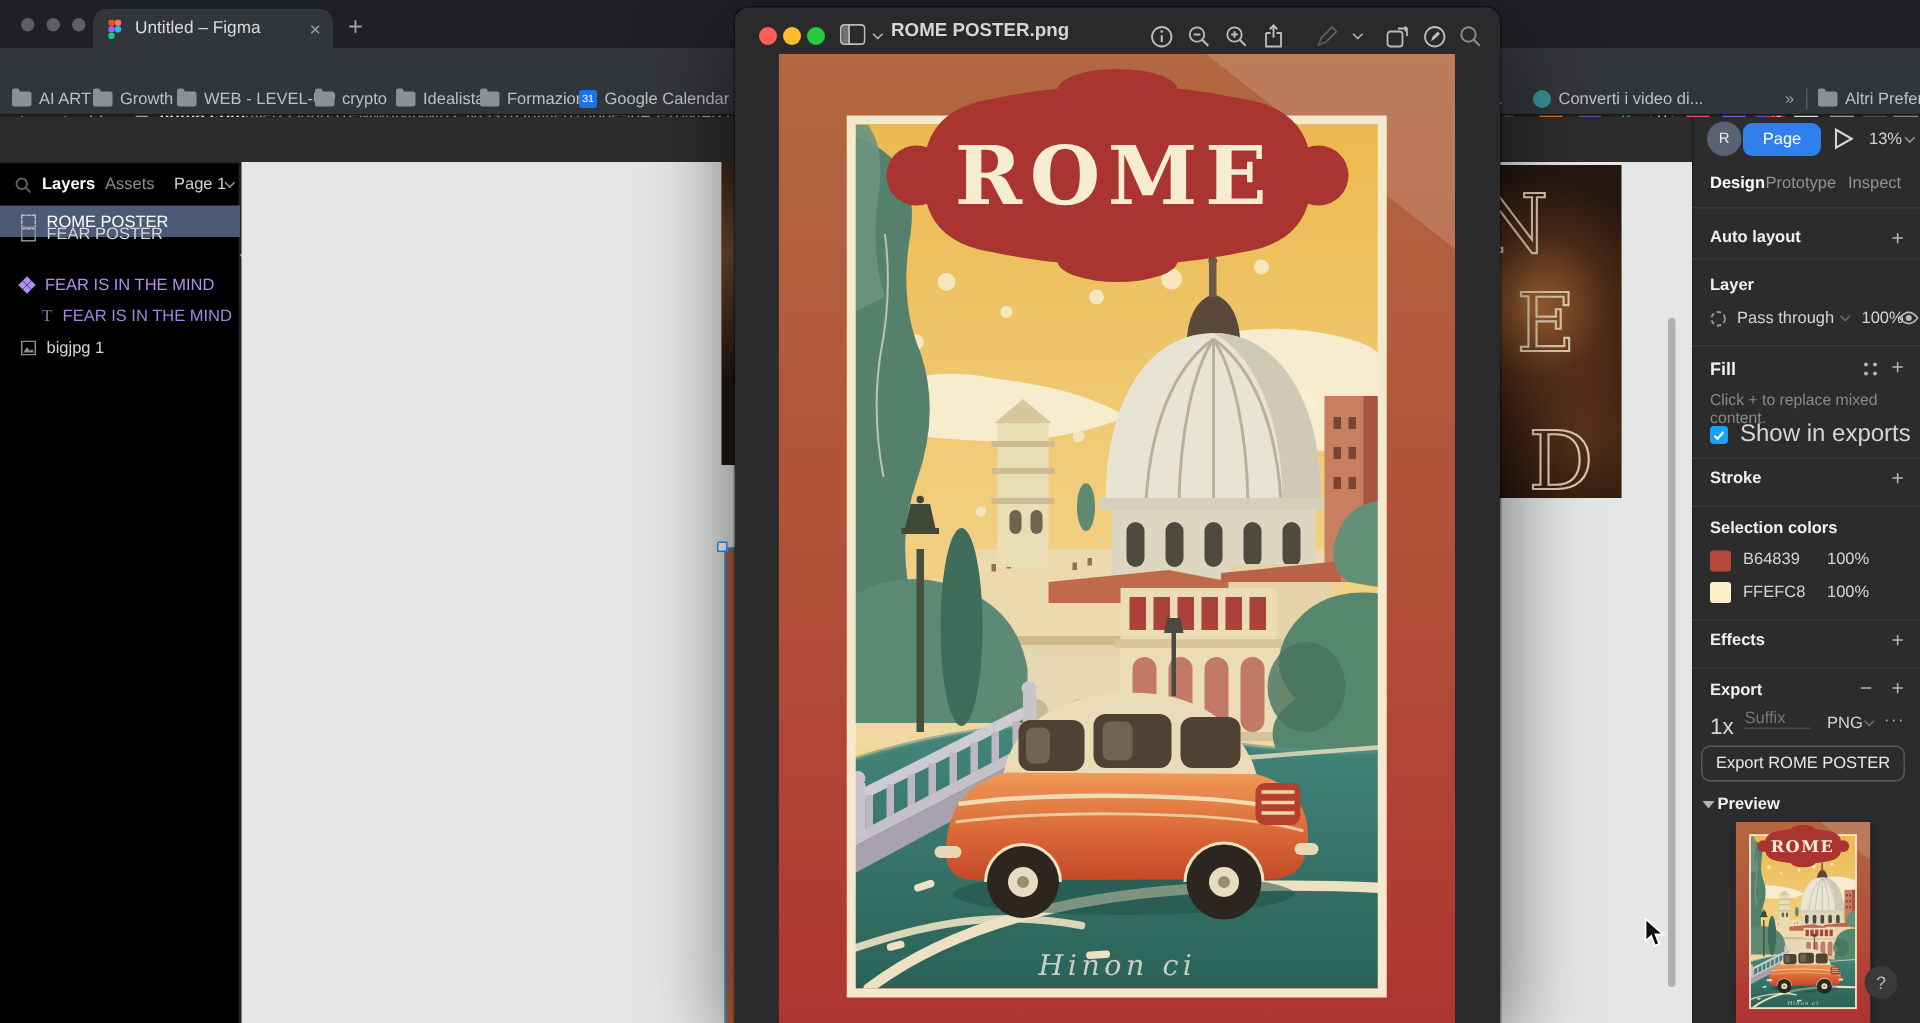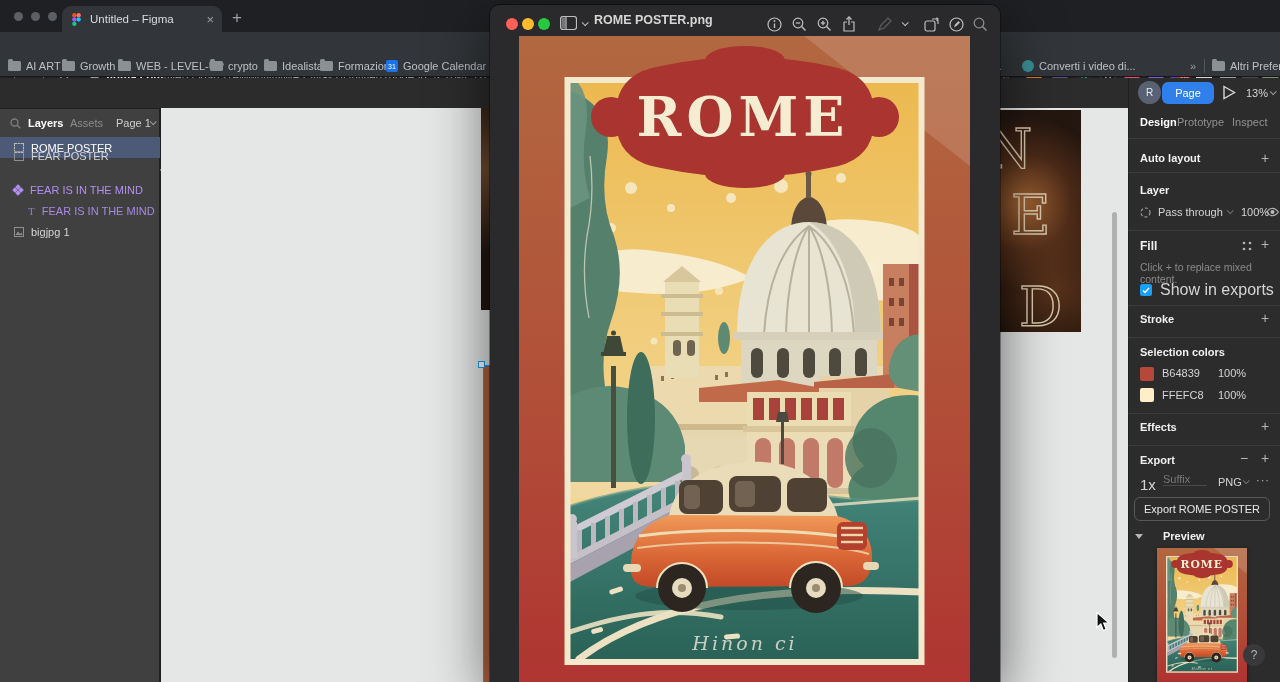--- a/index.html
+++ b/index.html
@@ -32,21 +32,21 @@
   .folder:before { content:""; position:absolute; left:0; top:-2px; width:5px; height:3px;
                    background:#8b9095; border-radius:1.5px 1.5px 0 0; }
 
   
   #figtoolbar { left:0; top:78px; width:1280px; height:30px; background:#2c2c2c; }
   .ftool { top:78px; height:30px; display:flex; align-items:center; justify-content:center;
            color:#d5d5d5; }
   #movetool { left:36px; width:30px; background:#18a0fb; }
   .chev { display:inline-block; width:5px; height:5px; border-right:1.3px solid #9a9a9a;
           border-bottom:1.3px solid #9a9a9a; transform:rotate(45deg) translateY(-1px); }
-  #leftpanel { left:0; top:108px; width:160px; height:574px; background:#404040;
+  #leftpanel { left:0; top:108px; width:160px; height:574px; background:#000000;
                border-right:1px solid #202020; border-top:1px solid #202020; }
   .lp-tab { font-size:11px; }
   .lrow { position:absolute; left:0; width:160px; height:21px; display:flex; align-items:center;
           gap:7px; font-size:11px; color:#d5d5d5; }
   .lrow.sel { background:#4c5a78; color:#fff; }
   .lrow.purple { color:#b18ff2; }
   .frameicon { width:10px; height:10px; border:1px dashed #b9b9b9; }
   .frameicon.solid { border-style:solid; border-color:#8f8f8f; }
   .compicon { position:relative; width:10px; height:10px; }
   .compicon i { position:absolute; width:4px; height:4px; background:#b18ff2; transform:rotate(45deg); }
@@ -613,21 +613,21 @@
   <span class="abs rp-title" style="left:1140px;top:454px;font-size:11px">Export</span>
   <span class="abs" style="left:1240px;top:450px;color:#b5b5b5;font-size:14px">−</span>
   <span class="abs" style="left:1261px;top:450px;color:#b5b5b5;font-size:14px">+</span>
   <span class="abs" style="left:1140px;top:476px;font-size:15px;color:#d5d5d5">1x</span>
   <input id="suffixinput" class="abs" style="left: 1163px; top: 473px;" placeholder="Suffix">
   <span class="abs" style="left:1218px;top:476px;font-size:11px;color:#d5d5d5">PNG</span>
   <span class="abs chev" style="left:1243px;top:479px;opacity:.6"></span>
   <span class="abs" style="left:1256px;top:474px;font-size:11px;color:#b5b5b5;letter-spacing:1px">···</span>
   <button id="exportbtn" class="abs">Export ROME POSTER</button>
 
-  <div class="abs" style="left:1135px;top:530px;display:flex;align-items:center;gap:20px">
+  <div class="abs" style="left:1135px;top:530px;display:flex;align-items:center;gap:2px">
     <span style="width:0;height:0;border-left:4px solid transparent;border-right:4px solid transparent;border-top:5px solid #b5b5b5"></span>
     <span style="font-size:11px;font-weight:bold;color:#f0f0f0">Preview</span>
   </div>
   <div class="abs" style="left:1157px;top:548px;width:90px;height:134px;box-shadow:0 1px 4px rgba(0,0,0,.4)">
     <svg width="90" height="134" viewBox="0 0 451 676" preserveAspectRatio="none">
         <use href="#posterArt"></use>
       </svg>
   </div>
 
   <div id="pwindow" class="abs">

